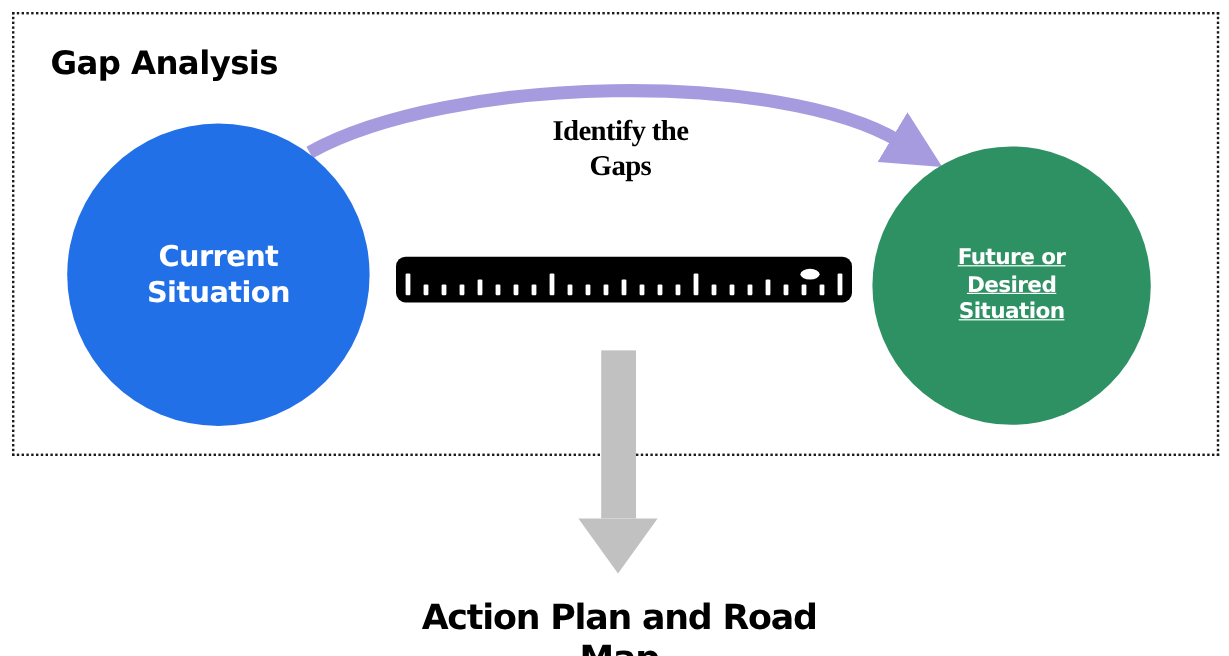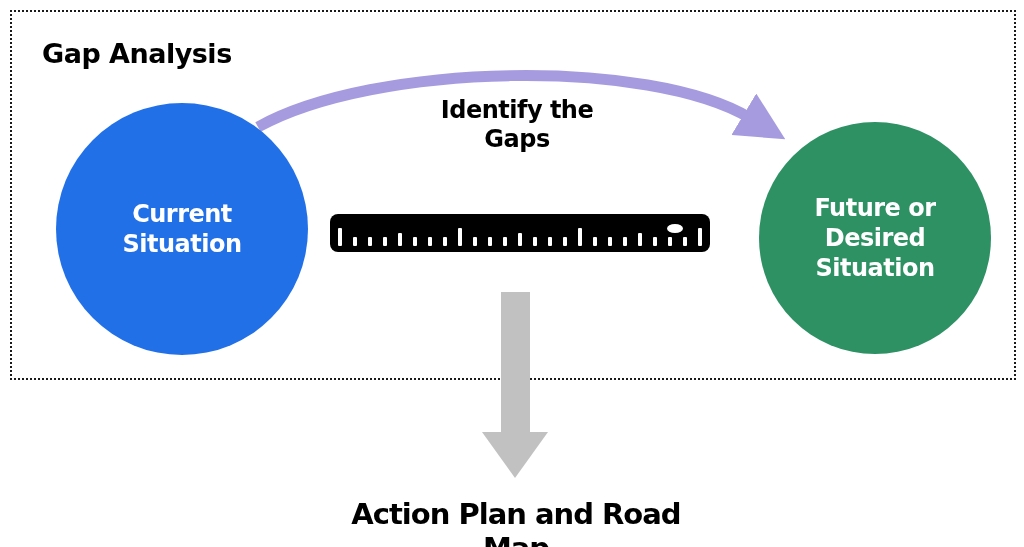--- a/index.html
+++ b/index.html
@@ -15,25 +15,25 @@
     position:absolute;left:42px;top:38px;
     font-size:27px;font-weight:800;color:#000;letter-spacing:-0.5px;
   }
   .circle{
     position:absolute;border-radius:50%;
     display:flex;align-items:center;justify-content:center;
     color:#fff;font-weight:800;text-align:center;
     white-space:pre-line;line-height:1.25;letter-spacing:-0.5px;
   }
   .circle.blue{left:56px;top:103px;width:252px;height:252px;background:var(--blue,#2170E8);font-size:24px;}
-  .circle.green{left:759px;top:122px;width:232px;height:232px;background:var(--green,#2D9164);font-size:24px;}
+  .circle.green{left:727px;top:122px;width:232px;height:232px;background:var(--green,#2D9164);font-size:18px;text-decoration:underline;}
   .identify{
     position:absolute;left:397px;top:96px;width:240px;text-align:center;
     font-size:24px;font-weight:800;color:#000;line-height:1.2;
-    white-space:pre-line;letter-spacing:-0.5px;
+    white-space:pre-line;letter-spacing:-0.5px;font-family:Liberation Serif, serif;
   }
   .arc-svg{position:absolute;left:0;top:0;pointer-events:none;}
   .ruler{
     position:absolute;left:330px;top:214px;width:380px;height:38px;
     background:#000;border-radius:8px;
   }
   .ruler .ticks{
     position:absolute;left:8px;right:8px;bottom:6px;height:20px;
     display:flex;justify-content:space-between;align-items:flex-end;
   }

